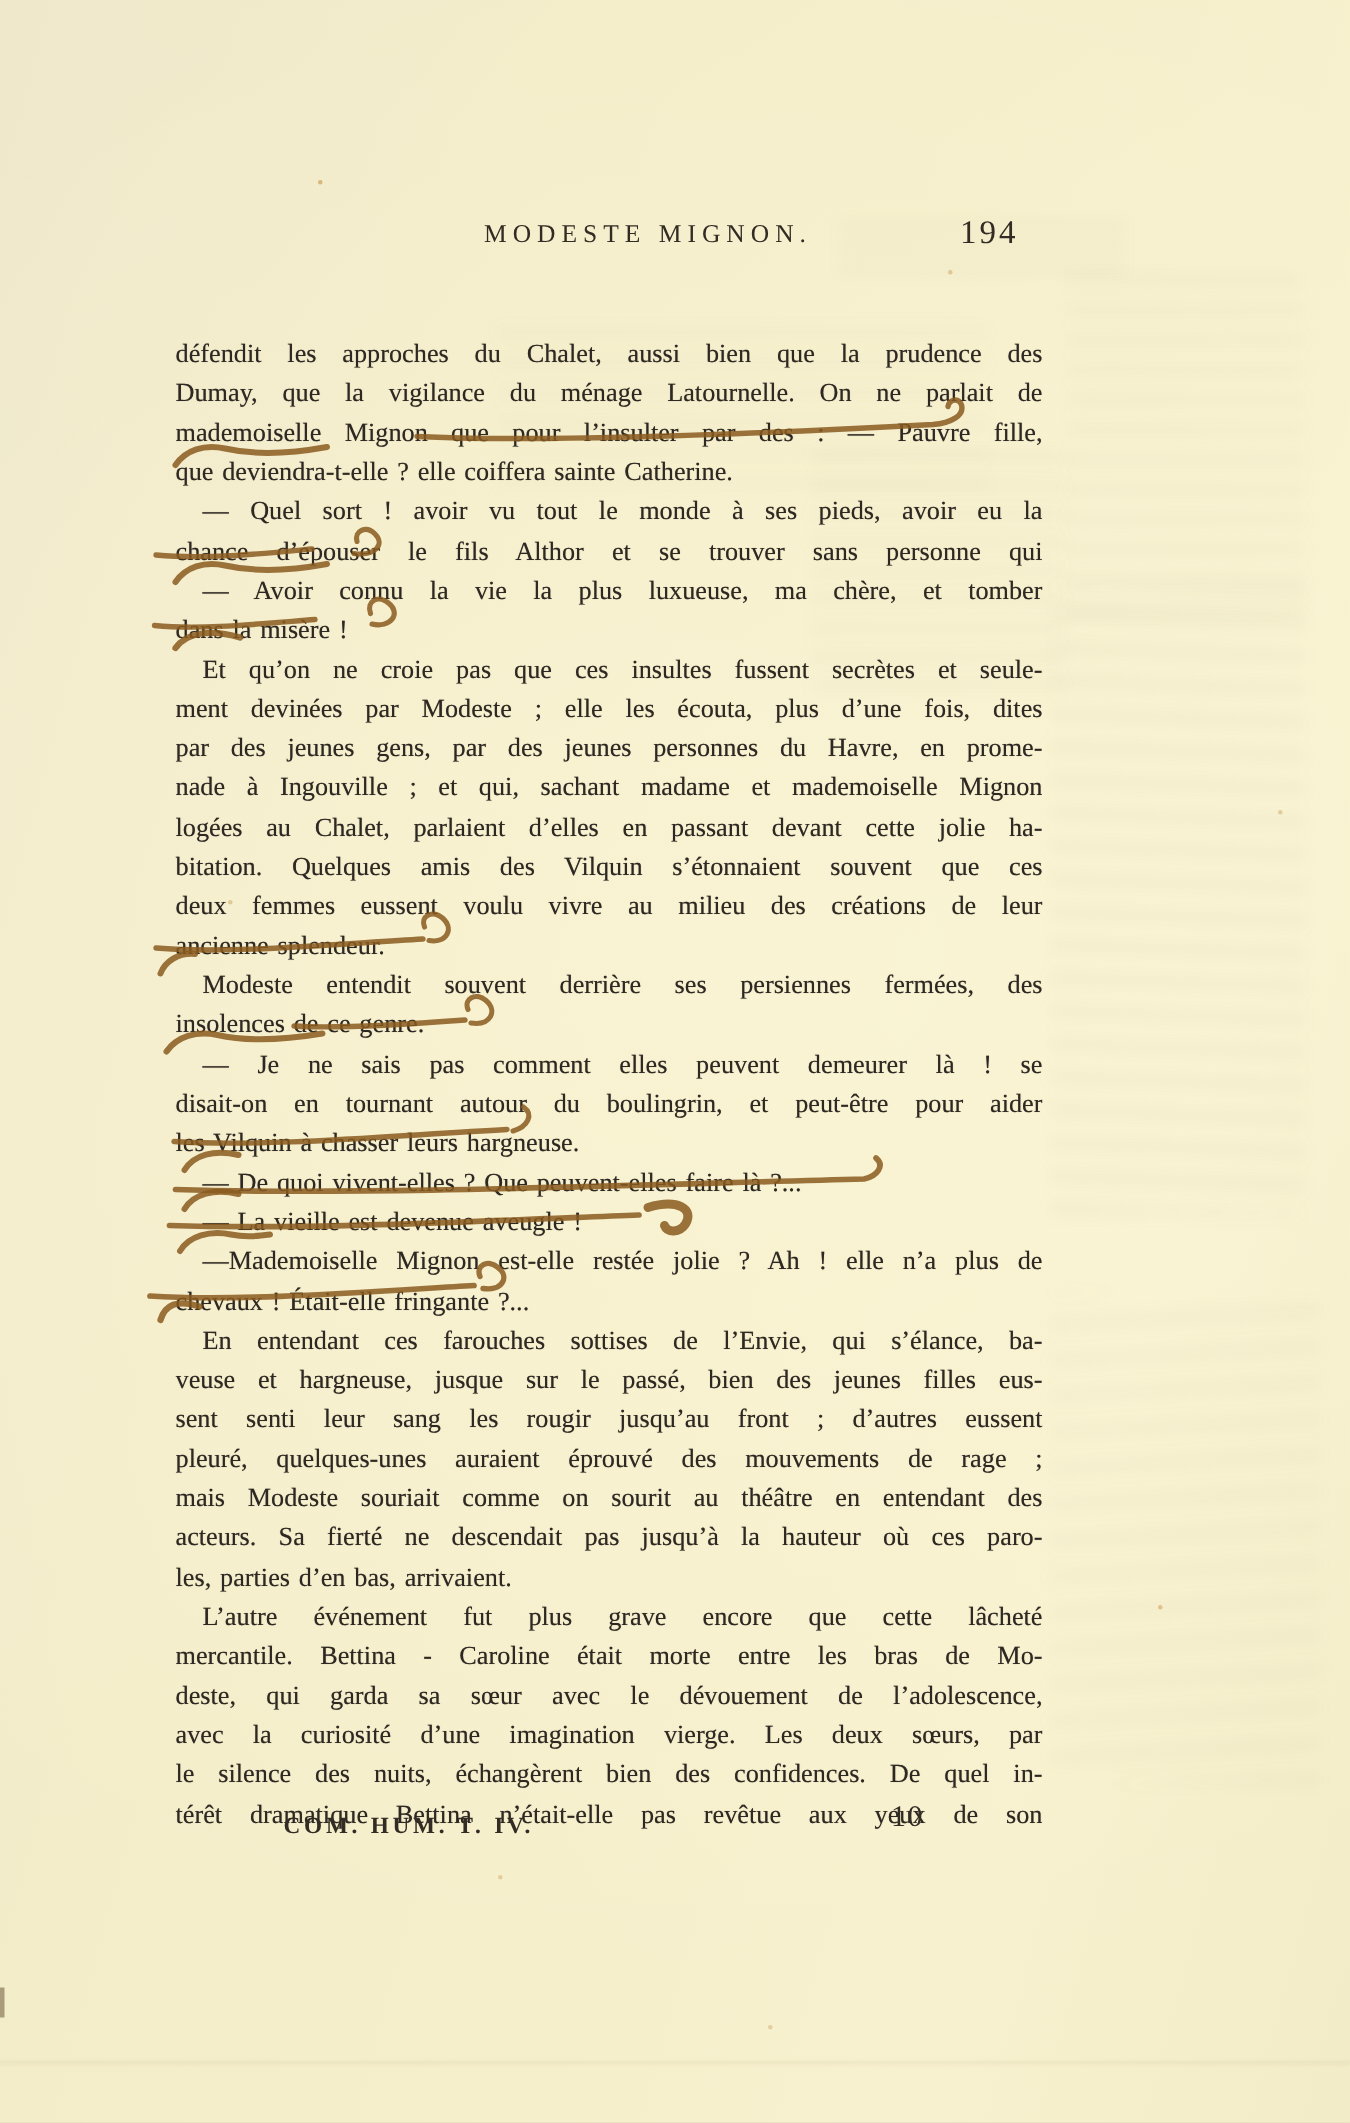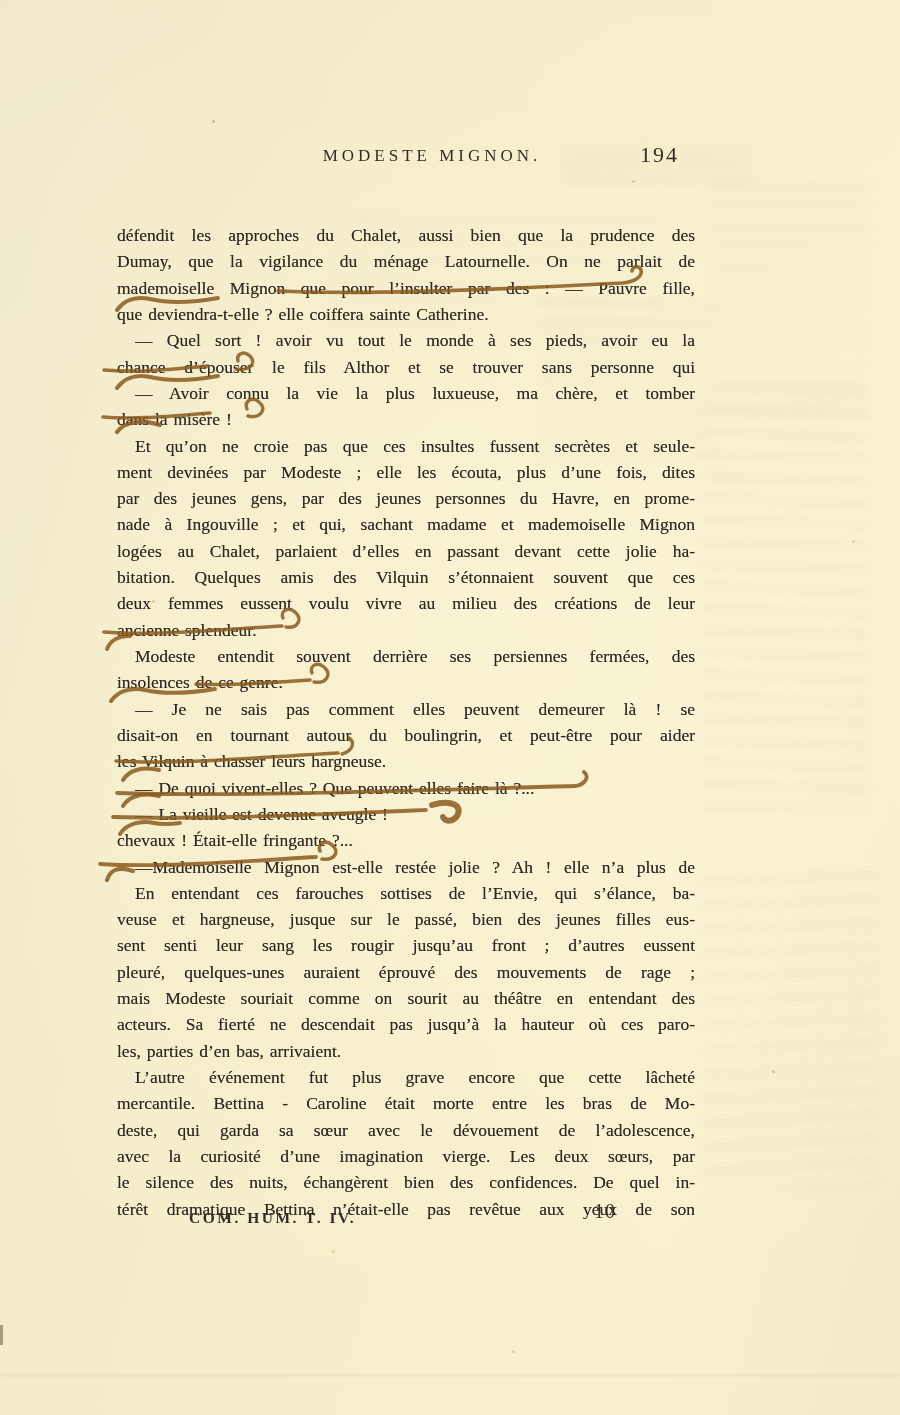--- a/index.html
+++ b/index.html
@@ -95,22 +95,22 @@
       <div class="line">bitation. Quelques amis des Vilquin s’étonnaient souvent que ces</div>
       <div class="line">deux femmes eussent voulu vivre au milieu des créations de leur</div>
       <div class="line last">ancienne splendeur.</div>
       <div class="line indent">Modeste entendit souvent derrière ses persiennes fermées, des</div>
       <div class="line last">insolences de ce genre.</div>
       <div class="line indent">— Je ne sais pas comment elles peuvent demeurer là ! se</div>
       <div class="line">disait-on en tournant autour du boulingrin, et peut-être pour aider</div>
       <div class="line last">les Vilquin à chasser leurs hargneuse.</div>
       <div class="line indent last">— De quoi vivent-elles ? Que peuvent-elles faire là ?...</div>
       <div class="line indent last">— La vieille est devenue aveugle !</div>
+      <div class="line indent">—Mademoiselle Mignon est-elle restée jolie ? Ah ! elle n’a plus de</div>
       <div class="line last">chevaux ! Était-elle fringante ?...</div>
-      <div class="line indent">—Mademoiselle Mignon est-elle restée jolie ? Ah ! elle n’a plus de</div>
       <div class="line indent">En entendant ces farouches sottises de l’Envie, qui s’élance, ba-</div>
       <div class="line">veuse et hargneuse, jusque sur le passé, bien des jeunes filles eus-</div>
       <div class="line">sent senti leur sang les rougir jusqu’au front ; d’autres eussent</div>
       <div class="line">pleuré, quelques-unes auraient éprouvé des mouvements de rage ;</div>
       <div class="line">mais Modeste souriait comme on sourit au théâtre en entendant des</div>
       <div class="line">acteurs. Sa fierté ne descendait pas jusqu’à la hauteur où ces paro-</div>
       <div class="line last">les, parties d’en bas, arrivaient.</div>
       <div class="line indent">L’autre événement fut plus grave encore que cette lâcheté</div>
       <div class="line">mercantile. Bettina - Caroline était morte entre les bras de Mo-</div>
       <div class="line">deste, qui garda sa sœur avec le dévouement de l’adolescence,</div>

